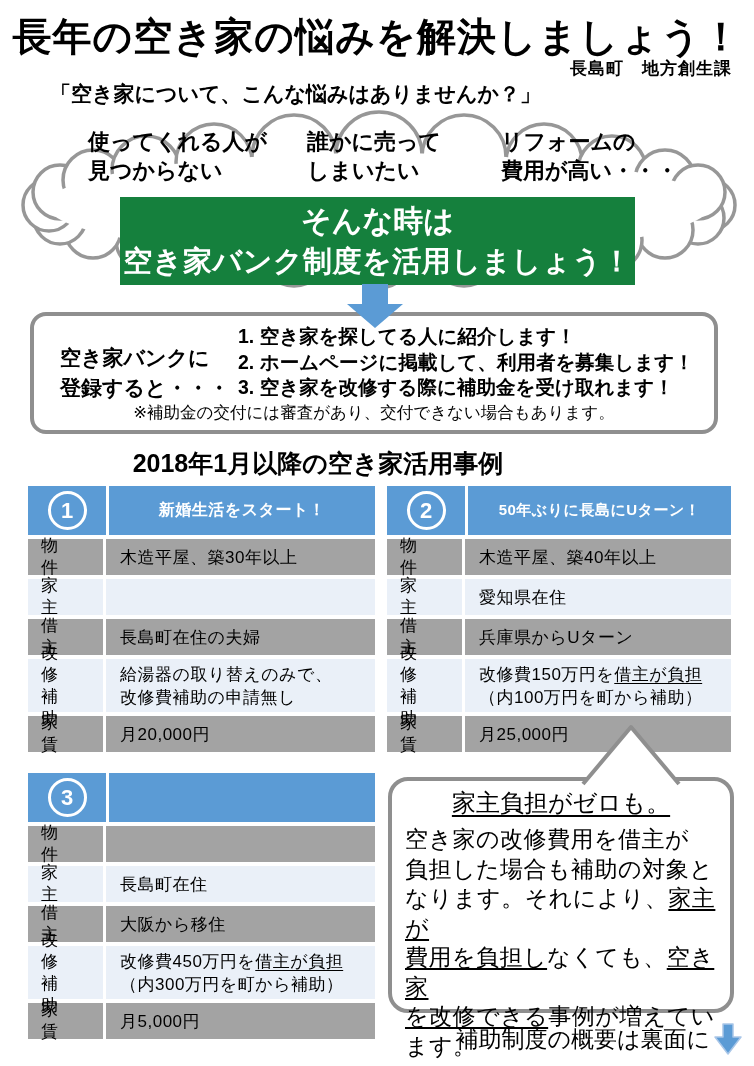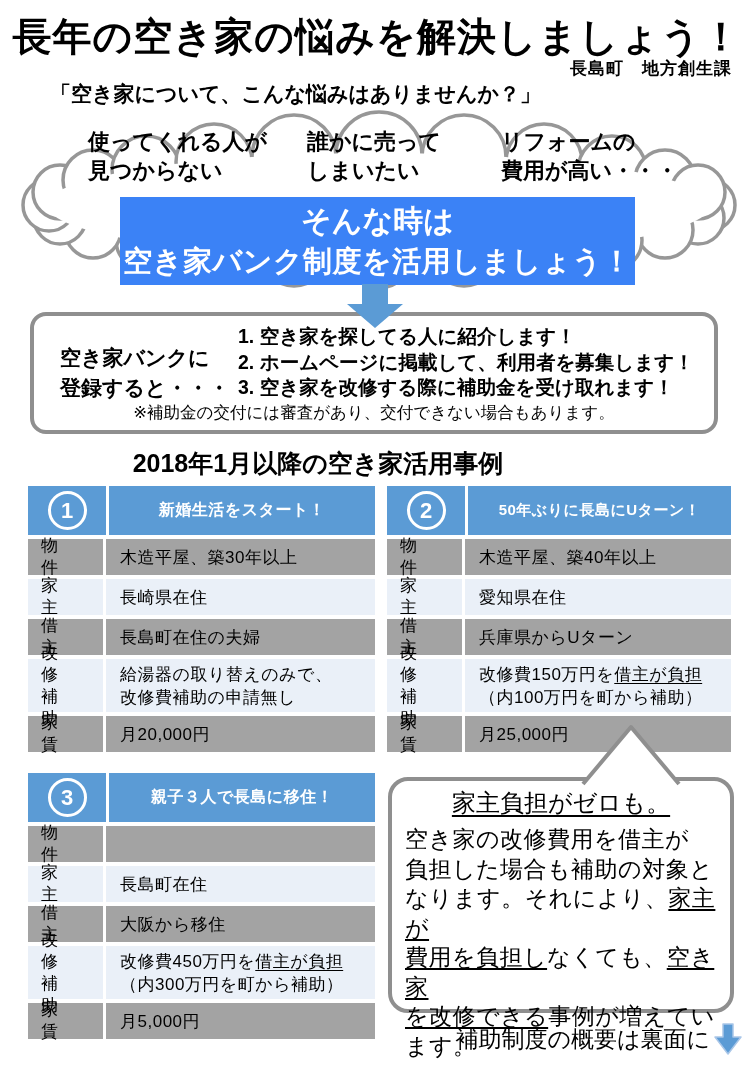--- a/index.html
+++ b/index.html
@@ -12,21 +12,21 @@
   .page-title{top:10px;left:0;width:754px;text-align:center;font-size:39px;font-weight:bold;letter-spacing:1px;}
   .dept{top:57px;right:22px;font-size:17px;font-weight:600;letter-spacing:1px;}
   .question{top:80px;left:50px;font-size:21px;font-weight:bold;}
   
   .cloud-svg{left:8px;top:100px;}
   .worry{font-size:22px;font-weight:bold;line-height:29px;z-index:3;}
   .w1{left:88px;top:127px;}
   .w2{left:307px;top:127px;}
   .w3{left:501px;top:127px;}
   
-  .banner{left:120px;top:197px;width:515px;height:88px;background:#3b82f6;color:#fff;
+  .banner{left:120px;top:197px;width:515px;height:88px;background:#15803d;color:#fff;
     text-align:center;font-weight:bold;z-index:4;}
   .banner .l1{font-size:30px;line-height:41px;margin-top:3px;}
   .banner .l2{font-size:29px;line-height:40px;letter-spacing:0.5px;}
   .big-arrow{left:345px;top:284px;z-index:6;}
   
   .bank-box{left:30px;top:312px;width:688px;height:122px;border:4px solid #8f8f8f;border-radius:16px;
     box-sizing:border-box;z-index:5;background:#fff;}
   .bank-label{position:absolute;left:26px;top:27px;font-size:21px;font-weight:bold;line-height:30px;}
   .bank-list{position:absolute;left:204px;top:8px;font-size:19.5px;font-weight:bold;line-height:25.5px;}
   .bank-note{position:absolute;left:0;right:0;bottom:6px;text-align:center;font-size:16.5px;}
@@ -148,23 +148,20 @@
         <div><span>物件</span></div>
       </div>
     <div class="t-value">
         <div><span>木造平屋、築30年以上</span></div>
       </div>
   </div>
   <div class="t-row shade-b">
     <div class="t-label">
         <div><span>家主</span></div>
       </div>
-    <div class="t-value">
-        <div><span>長崎県在住</span></div>
-      </div>
   </div>
   <div class="t-row shade-a">
     <div class="t-label">
         <div><span>借主</span></div>
       </div>
     <div class="t-value">
         <div><span>長島町在住の夫婦</span></div>
       </div>
   </div>
   <div class="t-row shade-b tall">
@@ -232,21 +229,20 @@
         <div><span>月25,000円</span></div>
       </div>
   </div>
 </div>
 
 <div class="ex-table tbl3">
   <div class="t-head">
     <div class="t-numcell">
       <div class="num-circle">3</div>
     </div>
-    <div class="t-title">親子３人で長島に移住！</div>
   </div>
   <div class="t-row shade-a">
     <div class="t-label">
         <div><span>物件</span></div>
       </div>
   </div>
   <div class="t-row shade-b">
     <div class="t-label">
         <div><span>家主</span></div>
       </div>

